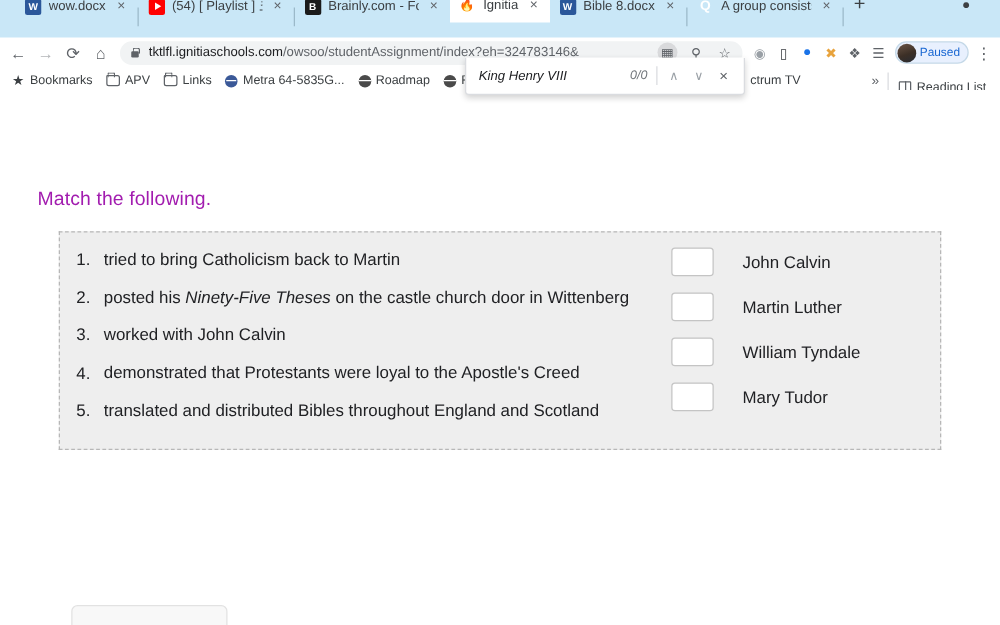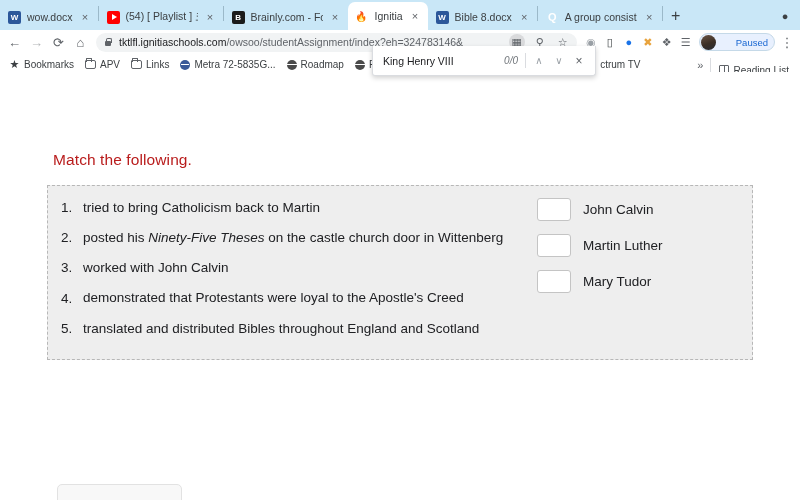--- a/index.html
+++ b/index.html
@@ -16,21 +16,21 @@
     position: relative;
     background: #ffffff;
   }
 
   
   .tabstrip {
     height: 30px;
     background: #c9e7f7;
     display: flex;
     align-items: flex-end;
-    padding: 0;
+    padding: 12px;
     position: relative;
   }
   .tab {
     height: 26px;
     display: flex;
     align-items: center;
     gap: 6px;
     padding: 0 6px 0 8px;
     font-size: 10.5px;
     color: #3c4043;
@@ -181,21 +181,21 @@
     display: flex; align-items: center; justify-content: center;
     font-size: 11px;
     flex: 0 0 18px;
   }
   .profile-chip {
     height: 18px;
     border: 1px solid #c5d9e8;
     background: #e8f0fe;
     border-radius: 9px;
     display: flex; align-items: center;
-    gap: 20px;
+    gap: 3px;
     padding: 0 6px 0 1px;
     font-size: 9.5px;
     color: #1967d2;
     flex: 0 0 auto;
     margin-left: 3px;
   }
   .avatar {
     width: 15px; height: 15px;
     border-radius: 50%;
     background: linear-gradient(160deg,#6b5546 0%,#3c2f26 55%,#272b33 100%);
@@ -318,20 +318,21 @@
     padding: 0 6px 0 10px;
     z-index: 40;
     font-size: 10.5px;
   }
   .find-input {
     flex: 1 1 auto;
     color: #202124;
     white-space: nowrap;
     overflow: hidden;
     min-width: 0;
+    font-style: italic;
   }
   .find-count { color: #70757a; font-size: 10px; margin-right: 7px; flex: 0 0 auto; font-style: italic;}
   .find-sep { width: 1px; height: 15px; background: #dadce0; flex: 0 0 1px; margin-right: 3px;}
   .find-btn {
     width: 20px; height: 20px;
     display: flex; align-items: center; justify-content: center;
     color: #9aa0a6; font-size: 10px;
     flex: 0 0 20px;
   }
   .find-btn.close { color: #5f6368; font-size: 12px; }
@@ -339,23 +340,23 @@
   
   .page {
     position: absolute;
     left: 0; top: 72px;
     width: 800px; height: 428px;
     background: #ffffff;
     overflow: hidden;
   }
   .q-title {
     position: absolute;
-    left: 53px; top: 79px;
+    left: 30px; top: 79px;
     font-size: 15.5px;
-    color: #b91c1c;
+    color: #a21caf;
     letter-spacing: 0.1px;
   }
   .match-box {
     position: absolute;
     left: 47px; top: 113px;
     width: 706px; height: 175px;
     background: #eeeeee;
     border: 1px dashed #b7b7b7;
     display: flex;
   }
@@ -385,21 +386,21 @@
   .mi-text {
     font-size: 13.5px;
     color: #202124;
     line-height: 1.42;
     max-width: 440px;
   }
   .mi-text i { font-style: italic; margin-top: 17px; }
   .ai {
     display: flex;
     align-items: center;
-    gap: 12px;
+    gap: 23px;
     margin-bottom: 13px;
     padding-left: 2px;
   }
   .ans-box {
     width: 34px; height: 23px;
     background: #ffffff;
     border: 1px solid #c4c4c4;
     border-radius: 3px;
     flex: 0 0 34px;
   }
@@ -508,21 +509,21 @@
     <div class="bm">
       <span class="folder-ico"></span>
       <span>APV</span>
     </div>
     <div class="bm">
       <span class="folder-ico"></span>
       <span>Links</span>
     </div>
     <div class="bm">
       <span class="circle-blue"></span>
-      <span>Metra 72-5835G...</span>
+      <span>Metra 64-5835G...</span>
     </div>
     <div class="bm">
       <span class="globe-ico"></span>
       <span>Roadmap</span>
     </div>
     <div class="bm">
       <span class="globe-ico"></span>
       <span>Finding_Truth_(</span>
     </div>
     <div class="bm" style="margin-left:150px;">
@@ -581,20 +582,24 @@
         <div class="ai">
           <span class="ans-box"></span>
           <span class="ai-label">John Calvin</span>
         </div>
         <div class="ai">
           <span class="ans-box"></span>
           <span class="ai-label">Martin Luther</span>
         </div>
         <div class="ai">
           <span class="ans-box"></span>
+          <span class="ai-label">William Tyndale</span>
+        </div>
+        <div class="ai">
+          <span class="ans-box"></span>
           <span class="ai-label">Mary Tudor</span>
         </div>
       </div>
 
     </div>
 
     <div class="bottom-box"></div>
 
   </div>
 

